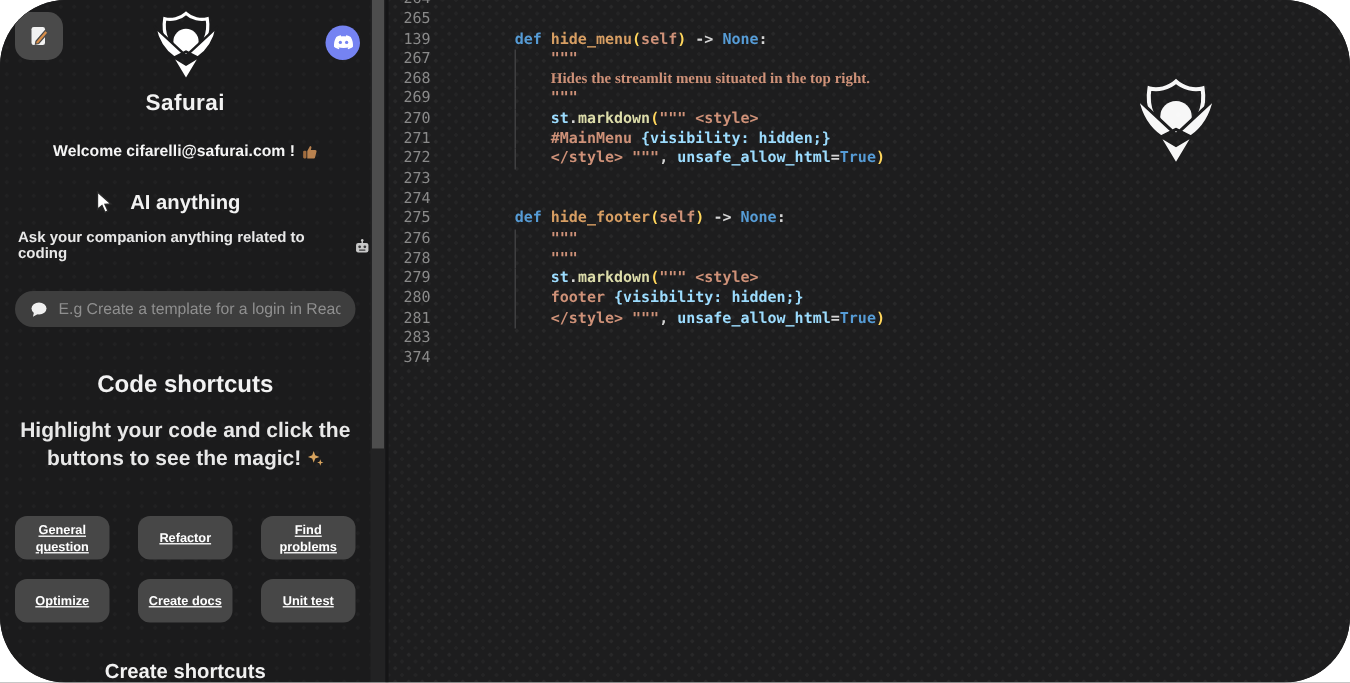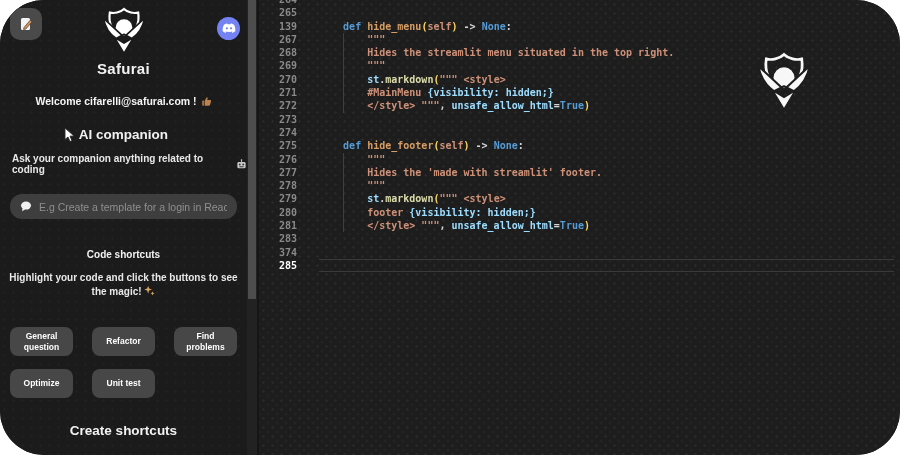--- a/index.html
+++ b/index.html
@@ -34,27 +34,28 @@
   .brand { margin-top:5px; font-size:15px; font-weight:600; letter-spacing:.3px; color:#f2f2f2; }
   .welcome { margin-top:18px; font-size:10.5px; font-weight:700; color:#f5f5f5; display:flex; align-items:center; gap:4px; }
   .ai-title { margin-top:20px; font-size:13.5px; font-weight:600; color:#f2f2f2; }
   .ai-sub { margin-top:11px; font-size:10px; font-weight:600; color:#e8e8e8; display:flex; align-items:center; gap:4px;margin-left:12px; }
   .prompt {
     margin-top:19px; width:227px; height:25px; background:#3e3e3e;
     border-radius:12px; display:flex; align-items:center; padding:0 10px; gap:7px;
     cursor:text;
   }
   .prompt-placeholder { font-size:10.5px; color:#8f8f8f; white-space:nowrap; overflow:hidden; }
-  .cs-title { margin-top:30px; font-size:10px; font-weight:600; color:#f2f2f2; }
-  .cs-sub { margin-top:11px; width:232px; text-align:center; font-size:10px; font-weight:600; line-height:1.35; color:#e8e8e8; }
+  .cs-title { margin-top:30px; font-size:16px; font-weight:600; color:#f2f2f2; }
+  .cs-sub { margin-top:11px; width:232px; text-align:center; font-size:14px; font-weight:600; line-height:1.35; color:#e8e8e8; }
   .cs-sub .spark { display:inline-block; vertical-align:-1px; }
   .btn-grid {
     margin-top:29px; width:227px;
     display:grid; grid-template-columns:63px 63px 63px; gap:13px 19px;
     justify-content:center;
+    text-decoration:underline;
   }
   .shortcut-btn {
     height:29px; background:#474747; border:none; border-radius:8px;
     color:#ffffff; font-family:"Liberation Sans",sans-serif; font-size:8.5px; font-weight:700;
     display:flex; align-items:center; justify-content:center; text-align:center; line-height:1.2;
     padding:2px 4px; cursor:pointer;
   }
   .create-title { margin-top:25px; font-size:13.5px; font-weight:600; color:#f2f2f2; }
   .pointer-cursor { position:absolute; left:64px; top:127px; width:12px; height:16px; pointer-events:none; }
 
@@ -69,21 +70,21 @@
     background-image:
       radial-gradient(rgba(255,255,255,0.05) 1px, transparent 1.15px),
       radial-gradient(rgba(255,255,255,0.033) 1px, transparent 1.15px);
     background-size: 9px 9px, 9px 9px;
     background-position: 0 0, 4.5px 4.5px;
     border-left:2px solid #151516;
   }
   .watermark { position:absolute; left:495px; top:51px; width:60px; height:62px; opacity:.97; }
   .code-scroll { position:relative; margin-top:-7px; }
   .line { display:flex; height:13.3px; font-family:"DejaVu Sans Mono","Liberation Mono",monospace; font-size:10px; line-height:13.3px; font-weight:700; }
-  .ln { flex:0 0 50px; padding-right:12px; text-align:right; color:#8a8a8a; font-weight:700; user-select:none; cursor:default; }
+  .ln { flex:0 0 50px; padding-right:12px; text-align:center; color:#8a8a8a; font-weight:400; user-select:none; cursor:default; }
   .lc { position:relative; flex:1; margin-left:10px; white-space:pre; color:#d4d4d4; cursor:text; }
   .line.active .ln { color:#ffffff; }
   .line.active .lc { border-top:1px solid #3a3a3b; border-bottom:1px solid #3a3a3b; margin-right:6px; }
   .guide { position:absolute; left:4ch; top:0; width:1px; height:100%; background:#3f3f40; }
 
   
   svg { display:block; }
 </style>
 </head>
 <body>
@@ -125,21 +126,21 @@
     <div class="welcome">
       <span>Welcome cifarelli@safurai.com !</span>
       <span>
         <svg width="11" height="11" viewBox="0 0 12 12">
           <path d="M4.2 5 L6.2 1.4 C6.9 1.4 7.4 2 7.2 2.8 L6.8 4.4 L10 4.4 C10.7 4.4 11.1 5 10.9 5.7 L9.9 9.6 C9.8 10.1 9.3 10.5 8.8 10.5 L4.2 10.5 Z" fill="#b9824f"></path>
           <rect x="1.2" y="4.9" width="2.4" height="5.6" rx="0.8" fill="#a06c3e"></rect>
         </svg>
       </span>
     </div>
 
-    <div class="ai-title">AI companion</div>
+    <div class="ai-title">AI anything</div>
 
     <div class="ai-sub">
       <span>Ask your companion anything related to coding</span>
       <span>
         <svg width="11" height="11" viewBox="0 0 12 12">
           <rect x="1.5" y="3.2" width="9" height="7" rx="1.6" fill="#c9c9c9"></rect>
           <line x1="6" y1="1" x2="6" y2="3.2" stroke="#c9c9c9" stroke-width="1"></line>
           <circle cx="6" cy="1.2" r="0.9" fill="#c9c9c9"></circle>
           <circle cx="4.1" cy="6" r="1" fill="#39393a"></circle>
           <circle cx="7.9" cy="6" r="1" fill="#39393a"></circle>
@@ -168,20 +169,21 @@
           <path d="M9.3 6.8 L9.9 8.5 L11.6 9.1 L9.9 9.7 L9.3 11.4 L8.7 9.7 L7 9.1 L8.7 8.5 Z" fill="#d7a35e"></path>
         </svg>
       </span>
     </div>
 
     <div class="btn-grid">
       <button class="shortcut-btn">General question</button>
       <button class="shortcut-btn">Refactor</button>
       <button class="shortcut-btn">Find problems</button>
       <button class="shortcut-btn">Optimize</button>
+      <button class="shortcut-btn">Create docs</button>
       <button class="shortcut-btn">Unit test</button>
     </div>
 
     <div class="create-title">Create shortcuts</div>
 
     <div class="pointer-cursor">
       <svg width="12" height="16" viewBox="0 0 12 16">
         <path d="M1 1 L1 12.5 L4 10 L6 14.5 L8 13.6 L6 9.2 L10 9 Z" fill="#ffffff" stroke="#2a2a2a" stroke-width="0.9"></path>
       </svg>
     </div>
@@ -212,21 +214,21 @@
         <div class="line">
           <div class="ln">139</div>
           <div class="lc"><span style="color: rgb(212, 212, 212);">    </span><span style="color: rgb(86, 156, 214);">def</span><span style="color: rgb(212, 212, 212);"> </span><span style="color: rgb(215, 158, 99);">hide_menu</span><span style="color: rgb(255, 214, 92);">(</span><span style="color: rgb(206, 145, 120);">self</span><span style="color: rgb(255, 214, 92);">)</span><span style="color: rgb(212, 212, 212);"> -&gt; </span><span style="color: rgb(86, 156, 214);">None</span><span style="color: rgb(212, 212, 212);">:</span></div>
         </div>
         <div class="line">
           <div class="ln">267</div>
           <div class="lc"><span class="guide"></span><span style="color: rgb(212, 212, 212);">        </span><span style="color: rgb(206, 145, 120);">"""</span></div>
         </div>
         <div class="line">
           <div class="ln">268</div>
-          <div class="lc"><span class="guide"></span><span style="color: rgb(212, 212, 212);">        </span><span style="color: rgb(206, 145, 120);">Hides the streamlit menu situated in the top right.</span></div>
+          <div class="lc"><span class="guide"></span><span style="color: rgb(212, 212, 212);">        </span><span style="color: rgb(206, 145, 120); font-family: Liberation Serif, serif;">Hides the streamlit menu situated in the top right.</span></div>
         </div>
         <div class="line">
           <div class="ln">269</div>
           <div class="lc"><span class="guide"></span><span style="color: rgb(212, 212, 212);">        </span><span style="color: rgb(206, 145, 120);">"""</span></div>
         </div>
         <div class="line">
           <div class="ln">270</div>
           <div class="lc"><span class="guide"></span><span style="color: rgb(212, 212, 212);">        </span><span style="color: rgb(156, 220, 254);">st</span><span style="color: rgb(212, 212, 212);">.</span><span style="color: rgb(220, 220, 170);">markdown</span><span style="color: rgb(255, 214, 92);">(</span><span style="color: rgb(206, 145, 120);">""" &lt;style&gt;</span></div>
         </div>
         <div class="line">
@@ -247,24 +249,20 @@
         </div>
         <div class="line">
           <div class="ln">275</div>
           <div class="lc"><span style="color: rgb(212, 212, 212);">    </span><span style="color: rgb(86, 156, 214);">def</span><span style="color: rgb(212, 212, 212);"> </span><span style="color: rgb(215, 158, 99);">hide_footer</span><span style="color: rgb(255, 214, 92);">(</span><span style="color: rgb(206, 145, 120);">self</span><span style="color: rgb(255, 214, 92);">)</span><span style="color: rgb(212, 212, 212);"> -&gt; </span><span style="color: rgb(86, 156, 214);">None</span><span style="color: rgb(212, 212, 212);">:</span></div>
         </div>
         <div class="line">
           <div class="ln">276</div>
           <div class="lc"><span class="guide"></span><span style="color: rgb(212, 212, 212);">        </span><span style="color: rgb(206, 145, 120);">"""</span></div>
         </div>
         <div class="line">
-          <div class="ln">277</div>
-          <div class="lc"><span class="guide"></span><span style="color: rgb(212, 212, 212);">        </span><span style="color: rgb(206, 145, 120);">Hides the 'made with streamlit' footer.</span></div>
-        </div>
-        <div class="line">
           <div class="ln">278</div>
           <div class="lc"><span class="guide"></span><span style="color: rgb(212, 212, 212);">        </span><span style="color: rgb(206, 145, 120);">"""</span></div>
         </div>
         <div class="line">
           <div class="ln">279</div>
           <div class="lc"><span class="guide"></span><span style="color: rgb(212, 212, 212);">        </span><span style="color: rgb(156, 220, 254);">st</span><span style="color: rgb(212, 212, 212);">.</span><span style="color: rgb(220, 220, 170);">markdown</span><span style="color: rgb(255, 214, 92);">(</span><span style="color: rgb(206, 145, 120);">""" &lt;style&gt;</span></div>
         </div>
         <div class="line">
           <div class="ln">280</div>
           <div class="lc"><span class="guide"></span><span style="color: rgb(212, 212, 212);">        </span><span style="color: rgb(206, 145, 120);">footer </span><span style="color: rgb(156, 220, 254);">{visibility: hidden;}</span></div>
@@ -274,20 +272,16 @@
           <div class="lc"><span class="guide"></span><span style="color: rgb(212, 212, 212);">        </span><span style="color: rgb(206, 145, 120);">&lt;/style&gt; """</span><span style="color: rgb(212, 212, 212);">, </span><span style="color: rgb(156, 220, 254);">unsafe_allow_html</span><span style="color: rgb(212, 212, 212);">=</span><span style="color: rgb(86, 156, 214);">True</span><span style="color: rgb(255, 214, 92);">)</span></div>
         </div>
         <div class="line">
           <div class="ln">283</div>
           <div class="lc"></div>
         </div>
         <div class="line">
           <div class="ln">374</div>
           <div class="lc"></div>
         </div>
-        <div class="line active">
-          <div class="ln">285</div>
-          <div class="lc"></div>
-        </div>
       </div>
   </div>
 
 </div>
 
 </body></html>

